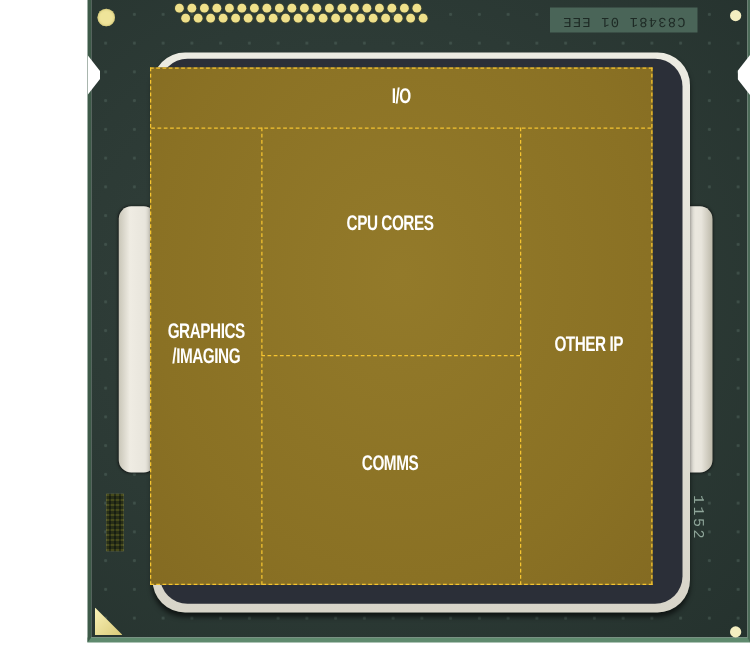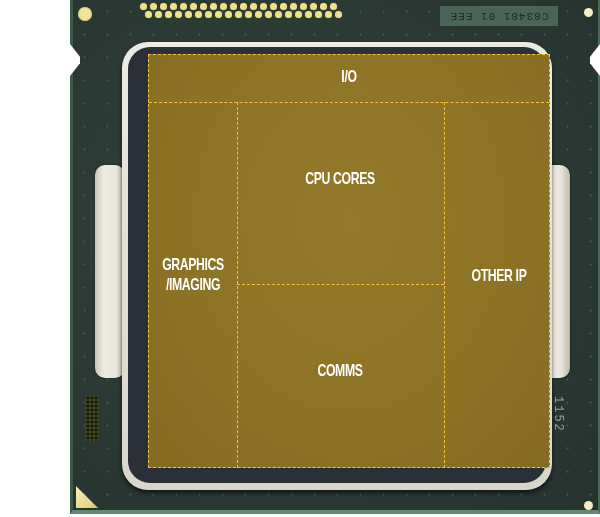--- a/index.html
+++ b/index.html
@@ -50,21 +50,21 @@
     position:absolute; left:122px; top:42px; width:430px; height:448px;
     border-radius:26px; background:linear-gradient(180deg,#ecebe2,#d8d5c9);
     box-shadow:0 3px 4px rgba(0,0,0,.6);
   }
   .ihs-inner {
     position:absolute; left:128px; top:47px; width:418px; height:436px;
     border-radius:22px; background:#2b2f38;
   }
 
   .die {
-    position:absolute; left:148px; top:54px; width:402px; height:414px;
+    position:absolute; left:120px; top:54px; width:402px; height:414px;
     background:#8c7326;
     background-image:radial-gradient(ellipse at 50% 40%, #937a2a 0%, #8a7124 70%, #846b22 100%);
     border:1px dashed #f5c430; box-sizing:border-box;
   }
   .hline, .vline { position:absolute; border-color:#f5c430; border-style:dashed; border-width:0; }
   .hline { border-top-width:1px; height:0; }
   .vline { border-left-width:1px; width:0; }
 
   .block-label {
     position:absolute; color:#ffffff; font-family:"Liberation Sans", sans-serif; font-weight:bold;

